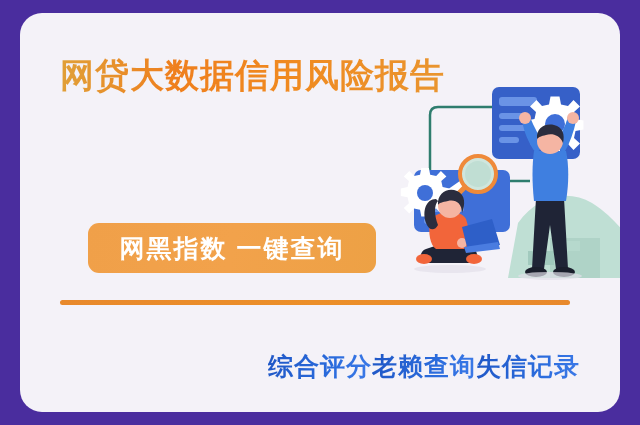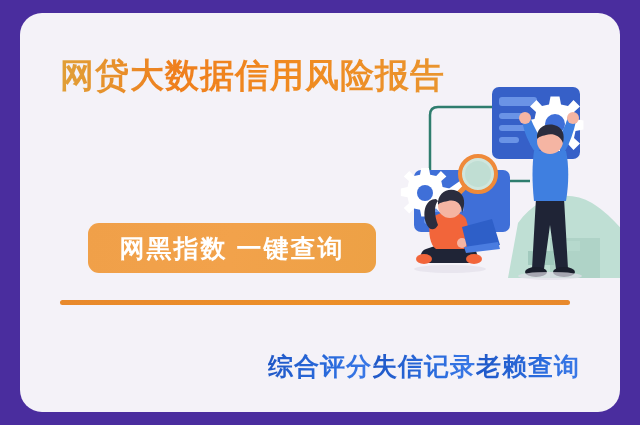--- a/index.html
+++ b/index.html
@@ -133,22 +133,22 @@
 
     <div class="headline">网贷大数据信用风险报告</div>
 
 
     <button class="cta">网黑指数   一键查询</button>
 
     <div class="divider"></div>
 
     <div class="footlinks">
       <span class="footlink">综合评分</span>
+      <span class="footlink">老赖查询</span>
       <span class="footlink">失信记录</span>
-      <span class="footlink">老赖查询</span>
     </div>
 
     <div class="illus">
       <svg viewBox="0 0 225 230" width="225" height="230" xmlns="http://www.w3.org/2000/svg">
 
         <g>
           <path d="M118 150 C138 122 168 116 192 130 C208 140 218 152 225 160 L225 205 L108 205 Z" fill="#bfdfd4"></path>
           <path d="M150 165 L200 165 L200 205 L150 205 Z" fill="#a9cfc3" opacity="0.75"></path>
           <rect x="128" y="178" width="26" height="14" fill="#9cc7ba" opacity="0.85"></rect>
           <rect x="160" y="168" width="20" height="10" fill="#b7d9cd" opacity="0.9"></rect>

